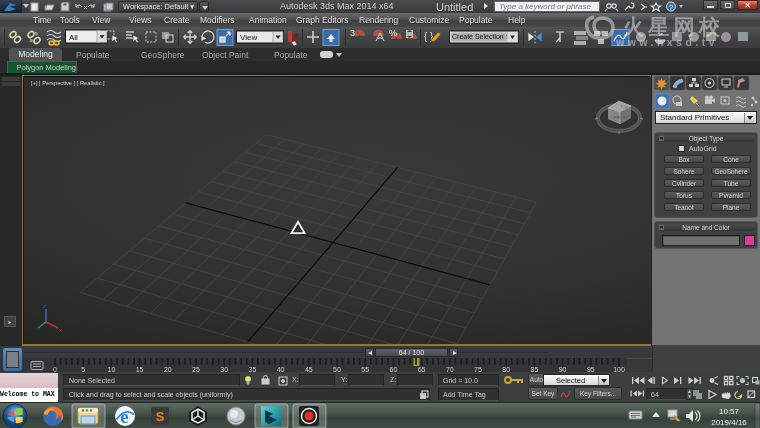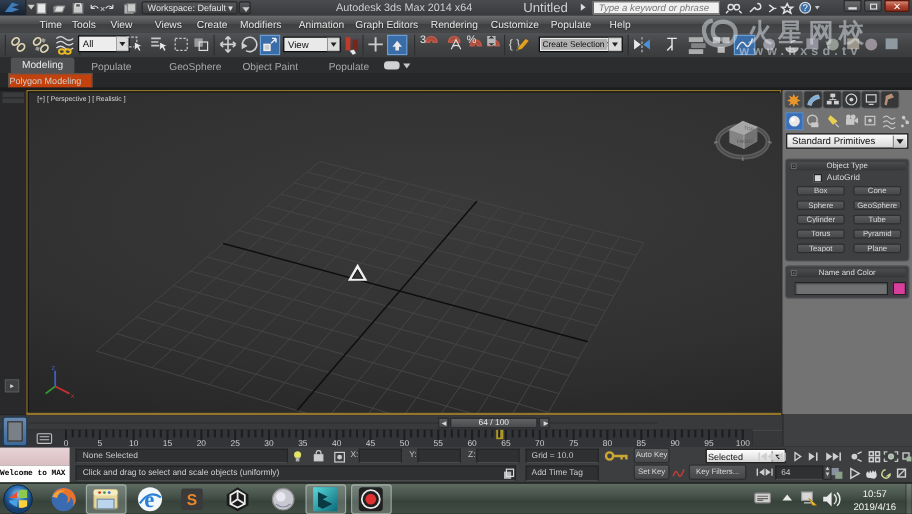--- a/index.html
+++ b/index.html
@@ -217,21 +217,21 @@
 <div class="abs" id="ribbon1">
   <span class="abs" style="left:9px;top:0;width:53px;height:13px;background:#505254;color:#e8e8e8;text-align:center;line-height:13px;border-radius:2px 2px 0 0">Modeling</span>
   <span class="abs" style="left:76px;top:2px">Populate</span>
   <span class="abs" style="left:141px;top:2px">GeoSphere</span>
   <span class="abs" style="left:202px;top:2px">Object Paint</span>
   <span class="abs" style="left:274px;top:2px">Populate</span>
   <span class="abs" style="left:320px;top:3px;width:13px;height:7px;background:#cfd1d3;border-radius:3px"></span>
   <span class="abs" style="left:336px;top:5px;width:0;height:0;border-left:3px solid transparent;border-right:3px solid transparent;border-top:4px solid #c5c7c9"></span>
 </div>
 <div class="abs" id="ribbon2">
-  <span class="abs" style="left:7px;top:0px;width:70px;height:12px;background:#c2410c;border:1px solid #56585a;border-bottom:none;color:#cfcfcf;font-size:7.5px;text-align:left;line-height:12px">Polygon Modeling</span>
+  <span class="abs" style="left:7px;top:0px;width:70px;height:12px;background:#14532d;border:1px solid #56585a;border-bottom:none;color:#cfcfcf;font-size:7.5px;text-align:right;line-height:12px">Polygon Modeling</span>
 </div>
 <div class="abs" id="gapdark"></div>
 <div class="abs" id="leftstrip">
   <span class="abs" style="left:2px;top:1px;width:18px;height:4px;background:#3a3b3d"></span>
   <span class="abs" style="left:2px;top:6px;width:18px;height:4px;background:#3a3b3d"></span>
   <span class="abs" style="left:4px;top:240px;width:12px;height:11px;background:#3f4143;border:1px solid #525456;color:#ddd;font-size:6px;line-height:11px;text-align:center">▸</span>
 </div>
 <div class="abs" id="vpwrap">
   <div id="vp">
     <svg width="627" height="268" style="position:absolute;top:0;left:0">
@@ -413,21 +413,21 @@
   <span class="abs" style="left:341px;top:4px;color:#c6c6c6;font-size:7px">Y:</span>
   <span class="sunk" style="left:348px;top:2px;width:36px;height:12px"></span>
   <span class="abs" style="left:390px;top:4px;color:#c6c6c6;font-size:7px">Z:</span>
   <span class="sunk" style="left:397px;top:2px;width:36px;height:12px"></span>
   <span class="sunk" style="left:438px;top:2px;width:61px;height:12px;line-height:11px;padding-left:4px">Grid = 10.0</span>
   <svg class="abs" style="left:503px;top:3px" width="24" height="10">
         <circle cx="5" cy="5" r="3" fill="none" stroke="#caa832" stroke-width="2"></circle>
         <path d="M8 5 h12 M15 5 v3 M19 5 v3" stroke="#caa832" stroke-width="2"></path>
       </svg>
   <div class="btn" style="left:528px;top:1px;width:30px;height:13px;line-height:12px">Auto Key</div>
-  <span class="abs" style="left:588px;top:2px;width:67px;height:12px;background:linear-gradient(#fdfdfd,#d8d8d8);border:1px solid #222;color:#111;font-size:7.5px;line-height:11px;padding-left:1px">Selected<span style="position:absolute;right:1px;top:1px;width:10px;height:9px;background:linear-gradient(#f2f2f2,#c2c2c2);border-left:1px solid #888">
+  <span class="abs" style="left:543px;top:2px;width:67px;height:12px;background:linear-gradient(#fdfdfd,#d8d8d8);border:1px solid #222;color:#111;font-size:7.5px;line-height:11px;padding-left:12px">Selected<span style="position:absolute;right:1px;top:1px;width:10px;height:9px;background:linear-gradient(#f2f2f2,#c2c2c2);border-left:1px solid #888">
           <span style="position:absolute;left:1.5px;top:2.5px;width:0;height:0;border-left:3.5px solid transparent;border-right:3.5px solid transparent;border-top:4.5px solid #1a1a1a"></span>
         </span></span>
   <div class="btn" style="left:528px;top:15px;width:30px;height:13px;line-height:12px">Set Key</div>
   <svg class="abs" style="left:560px;top:16px" width="12" height="12">
         <path d="M1 9 q2 -7 4 -2 q2 5 5 -4" stroke="#c04038" stroke-width="1.2" fill="none"></path>
       </svg>
   <div class="btn" style="left:574px;top:15px;width:48px;height:13px;line-height:12px">Key Filters...</div>
   <span class="sunk" style="left:63px;top:16px;width:367px;height:13px;line-height:12px;padding-left:5px;color:#d0d0d0">Click and drag to select and scale objects (uniformly)</span>
   <svg class="abs" style="left:419px;top:18px" width="10" height="10">
         <rect x="1" y="3" width="6" height="6" fill="#bbb"></rect>

